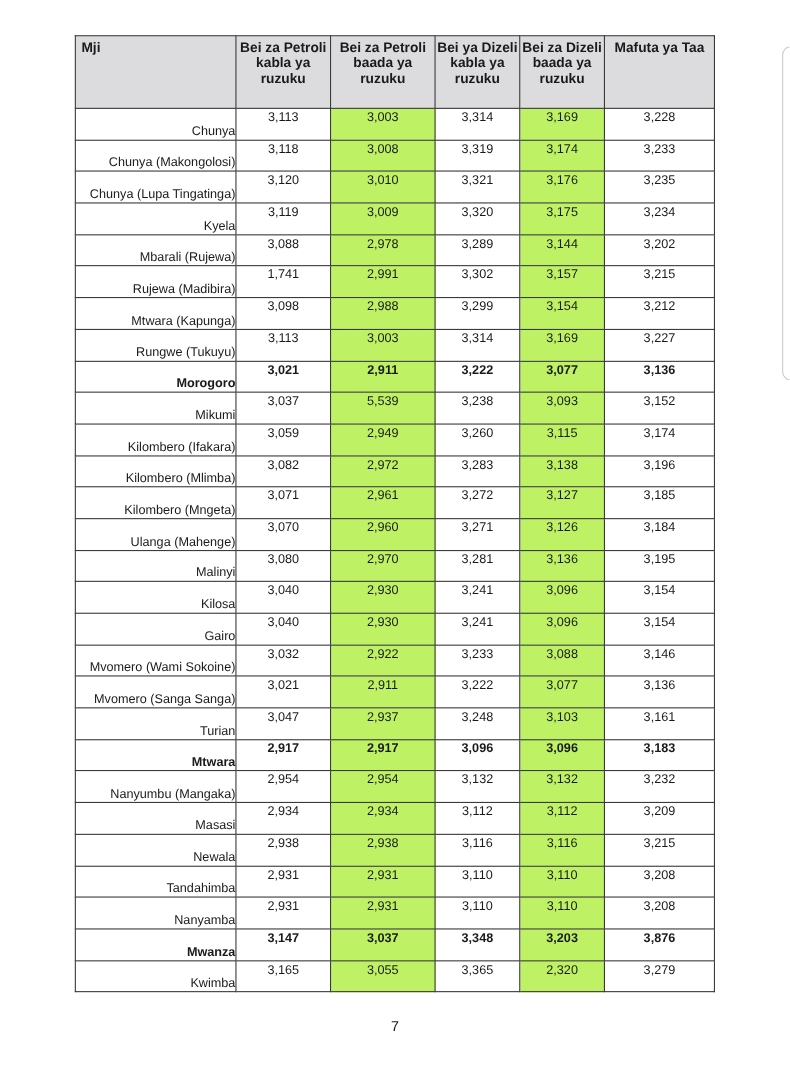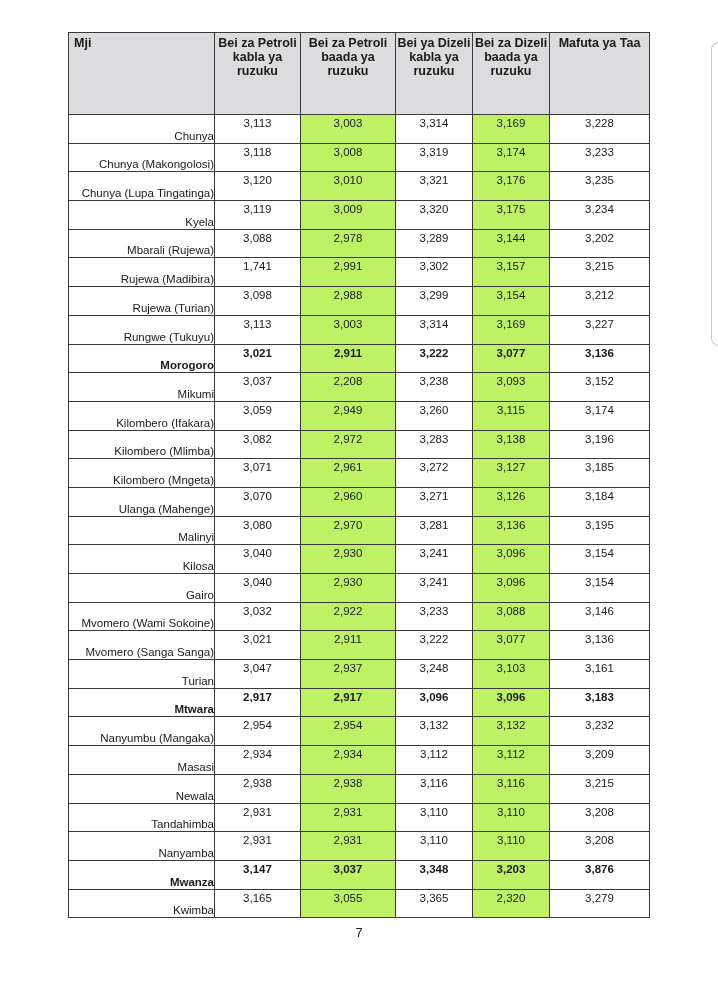--- a/index.html
+++ b/index.html
@@ -9,21 +9,21 @@
   table.fuel { position:absolute; left:68px; top:32px; border-collapse:collapse;
                table-layout:fixed; width:581px; font-size:11.5px; }
   table.fuel col.c0 { width:146px; }
   table.fuel col.c1 { width:86px; }
   table.fuel col.c2 { width:95px; }
   table.fuel col.c3 { width:77px; }
   table.fuel col.c4 { width:77px; }
   table.fuel col.c5 { width:100px; }
   table.fuel th, table.fuel td { border:1px solid #3a3a3a; padding:0; }
   table.fuel th { background:#dcdcde; font-weight:bold; font-size:12.5px; line-height:14px;
-                  vertical-align:top; text-align:center; height:82px; padding-top:3px; box-sizing:border-box; }
+                  vertical-align:top; text-align:center; height:66px; padding-top:3px; box-sizing:border-box; }
   table.fuel th.mji { text-align:left; padding-left:5px; }
   table.fuel tbody tr { height:28.7px; }
   table.fuel td { vertical-align:top; text-align:center; line-height:12px; padding-top:2px; }
   table.fuel td.name { text-align:right; vertical-align:bottom; padding:0 0 1px 5px; line-height:12px; }
   table.fuel td.hl { background:#bef264; }
   table.fuel tr.region td { font-weight:bold; }
   .page-number { position:absolute; left:352px; top:925px; font-size:13px; width:14px; text-align:center; }
   .scroll-indicator { position:absolute; left:711px; top:42px; width:10px; height:302px;
                       border:1px solid #c8c8c8; border-right:none; border-radius:8px 0 0 8px; background:#fff; }
 </style>
@@ -93,21 +93,21 @@
         </tr>
         <tr>
           <td class="name">Rujewa (Madibira)</td>
           <td>1,741</td>
           <td class="hl">2,991</td>
           <td>3,302</td>
           <td class="hl">3,157</td>
           <td>3,215</td>
         </tr>
         <tr>
-          <td class="name">Rujewa (Turian)</td>
+          <td class="name">Mtwara (Kapunga)</td>
           <td>3,098</td>
           <td class="hl">2,988</td>
           <td>3,299</td>
           <td class="hl">3,154</td>
           <td>3,212</td>
         </tr>
         <tr>
           <td class="name">Rungwe (Tukuyu)</td>
           <td>3,113</td>
           <td class="hl">3,003</td>
@@ -119,21 +119,21 @@
           <td class="name">Morogoro</td>
           <td>3,021</td>
           <td class="hl">2,911</td>
           <td>3,222</td>
           <td class="hl">3,077</td>
           <td>3,136</td>
         </tr>
         <tr>
           <td class="name">Mikumi</td>
           <td>3,037</td>
-          <td class="hl">2,208</td>
+          <td class="hl">5,539</td>
           <td>3,238</td>
           <td class="hl">3,093</td>
           <td>3,152</td>
         </tr>
         <tr>
           <td class="name">Kilombero (Ifakara)</td>
           <td>3,059</td>
           <td class="hl">2,949</td>
           <td>3,260</td>
           <td class="hl">3,115</td>

